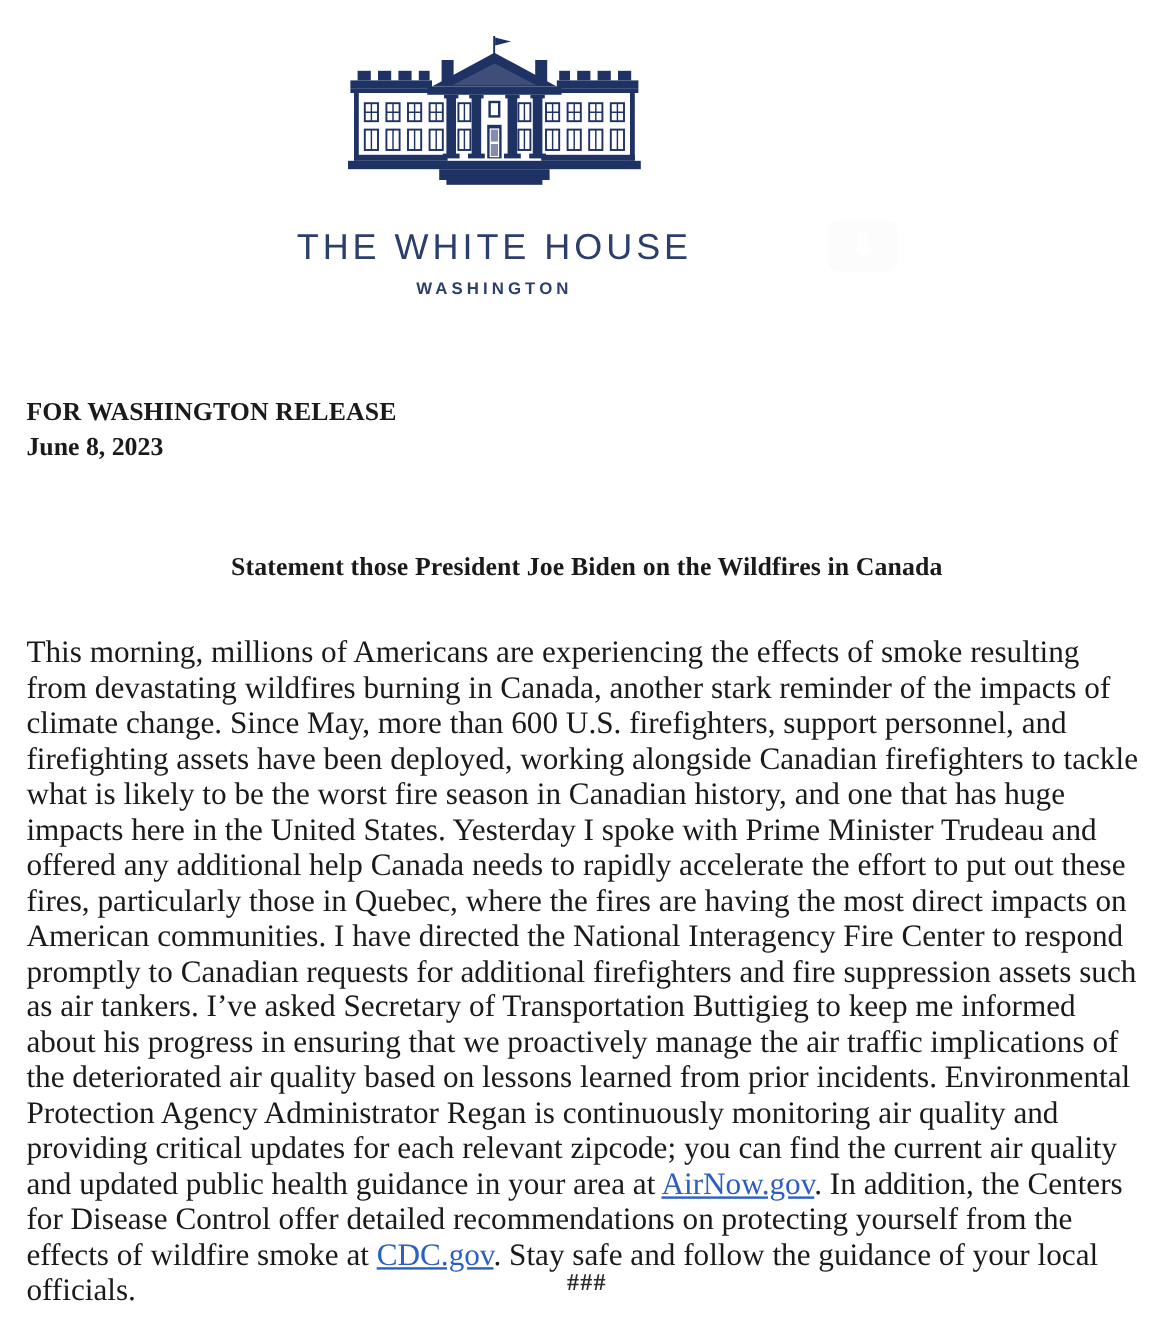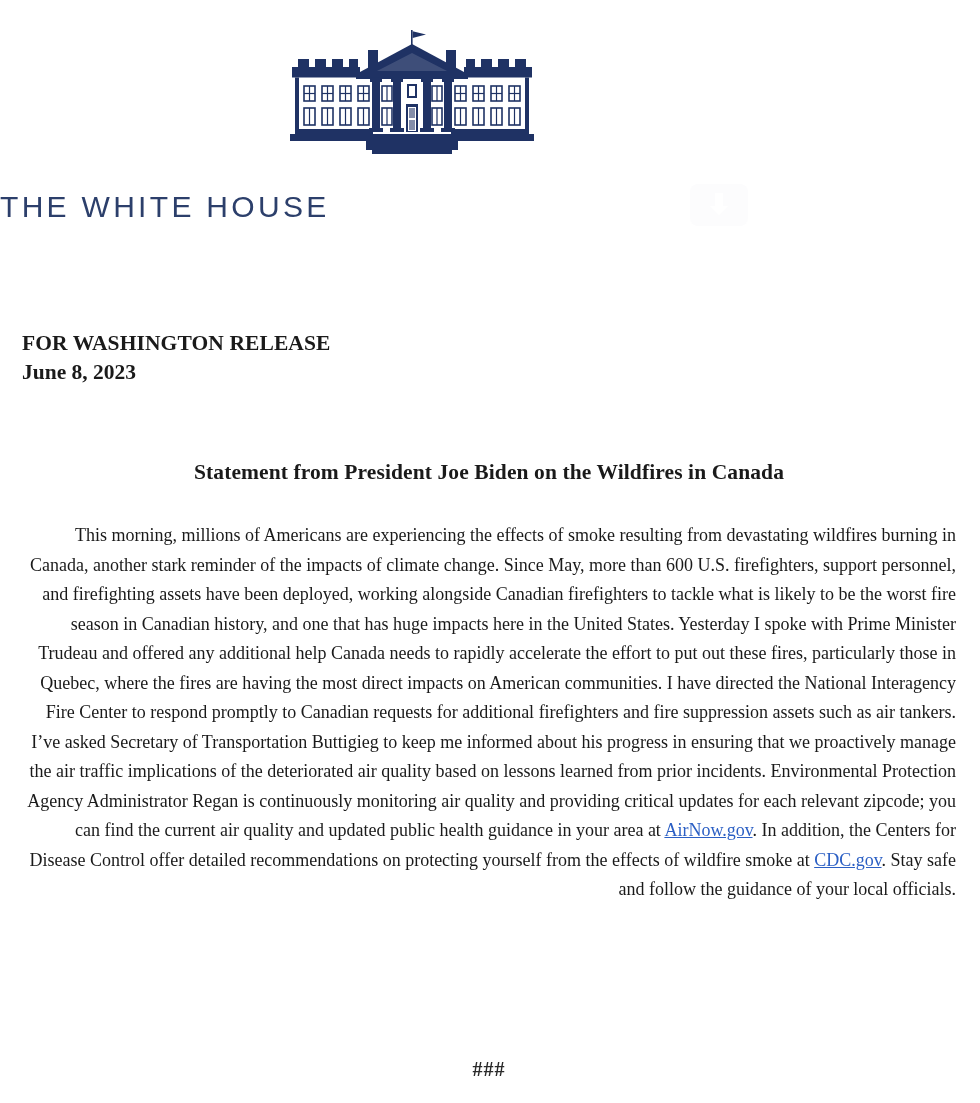--- a/index.html
+++ b/index.html
@@ -24,21 +24,21 @@
     height: 1103px;
     box-sizing: border-box;
   }
 
   
   .masthead {
     position: absolute;
     left: 0;
     top: 0;
     width: 824px;
-    text-align: left;
+    text-align: center;
     padding-top: 28px;
   }
 
   .seal-wrap {
     display: block;
     margin: 0 auto;
     width: 272px;
     height: 130px;
     line-height: 0;
   }
@@ -127,23 +127,23 @@
     line-height: 1.3;
     letter-spacing: 0.1px;
   }
 
   
   .body-copy {
     position: absolute;
     left: 22px;
     top: 503px;
     width: 934px;
-    font-size: 18px;
+    font-size: 26px;
     line-height: 29.5px;
-    text-align: right;
+    text-align: left;
     color: #1a1a1a;
   }
   .body-copy a {
     color: #2b5fc4;
     text-decoration: underline;
   }
 
   
   .end-marks {
     position: absolute;
@@ -281,30 +281,31 @@
           <line x1="179" y1="65.5" x2="190" y2="65.5"></line>
           <line x1="197" y1="65.5" x2="208" y2="65.5"></line>
           <line x1="215" y1="65.5" x2="226" y2="65.5"></line>
           <line x1="233" y1="65.5" x2="244" y2="65.5"></line>
         </g>
       </svg>
     </div>
 
     <div class="wh-wordmark">THE WHITE HOUSE</div>
 
+    <div class="wh-subwordmark">WASHINGTON</div>
   </div>
 
   <div class="ghost-download">
     <span class="arrow"></span>
   </div>
 
   <div class="release-block">
     <div class="release-label">FOR WASHINGTON RELEASE</div>
     <div class="release-date">June 8, 2023</div>
   </div>
 
-  <h1 class="doc-title">Statement from President Joe Biden on the Wildfires in Canada</h1>
+  <h1 class="doc-title">Statement those President Joe Biden on the Wildfires in Canada</h1>
 
   <p class="body-copy"><span>This morning,  millions of Americans are experiencing the effects of smoke resulting from devastating wildfires burning in Canada, another stark reminder of the impacts of climate change.  Since May, more than 600 U.S. firefighters, support personnel, and firefighting assets have been deployed, working alongside Canadian firefighters to tackle what is likely to be the worst fire season in Canadian history, and one that has huge impacts here in the United States.  Yesterday I spoke with Prime Minister Trudeau and offered any additional help Canada needs to rapidly accelerate the effort to put out these fires, particularly those in Quebec, where the fires are having the most direct impacts on American communities.  I have directed the National Interagency Fire Center to respond promptly to Canadian requests for additional firefighters and fire suppression assets such as air tankers.  I’ve asked Secretary of Transportation Buttigieg to keep me informed about his progress in ensuring that we proactively manage the air traffic implications of the deteriorated air quality based on lessons learned from prior incidents.  Environmental Protection Agency Administrator Regan is continuously monitoring air quality and providing critical updates for each relevant zipcode; you can find the current air quality and updated public health guidance in your area at </span><a href="#">AirNow.gov</a><span>.  In addition, the Centers for Disease Control offer detailed recommendations on protecting yourself from the effects of wildfire smoke at </span><a href="#">CDC.gov</a><span>.  Stay safe and follow the guidance of your local officials.</span></p>
 
   <div class="end-marks">###</div>
 
 </div>
 
 </body></html>

